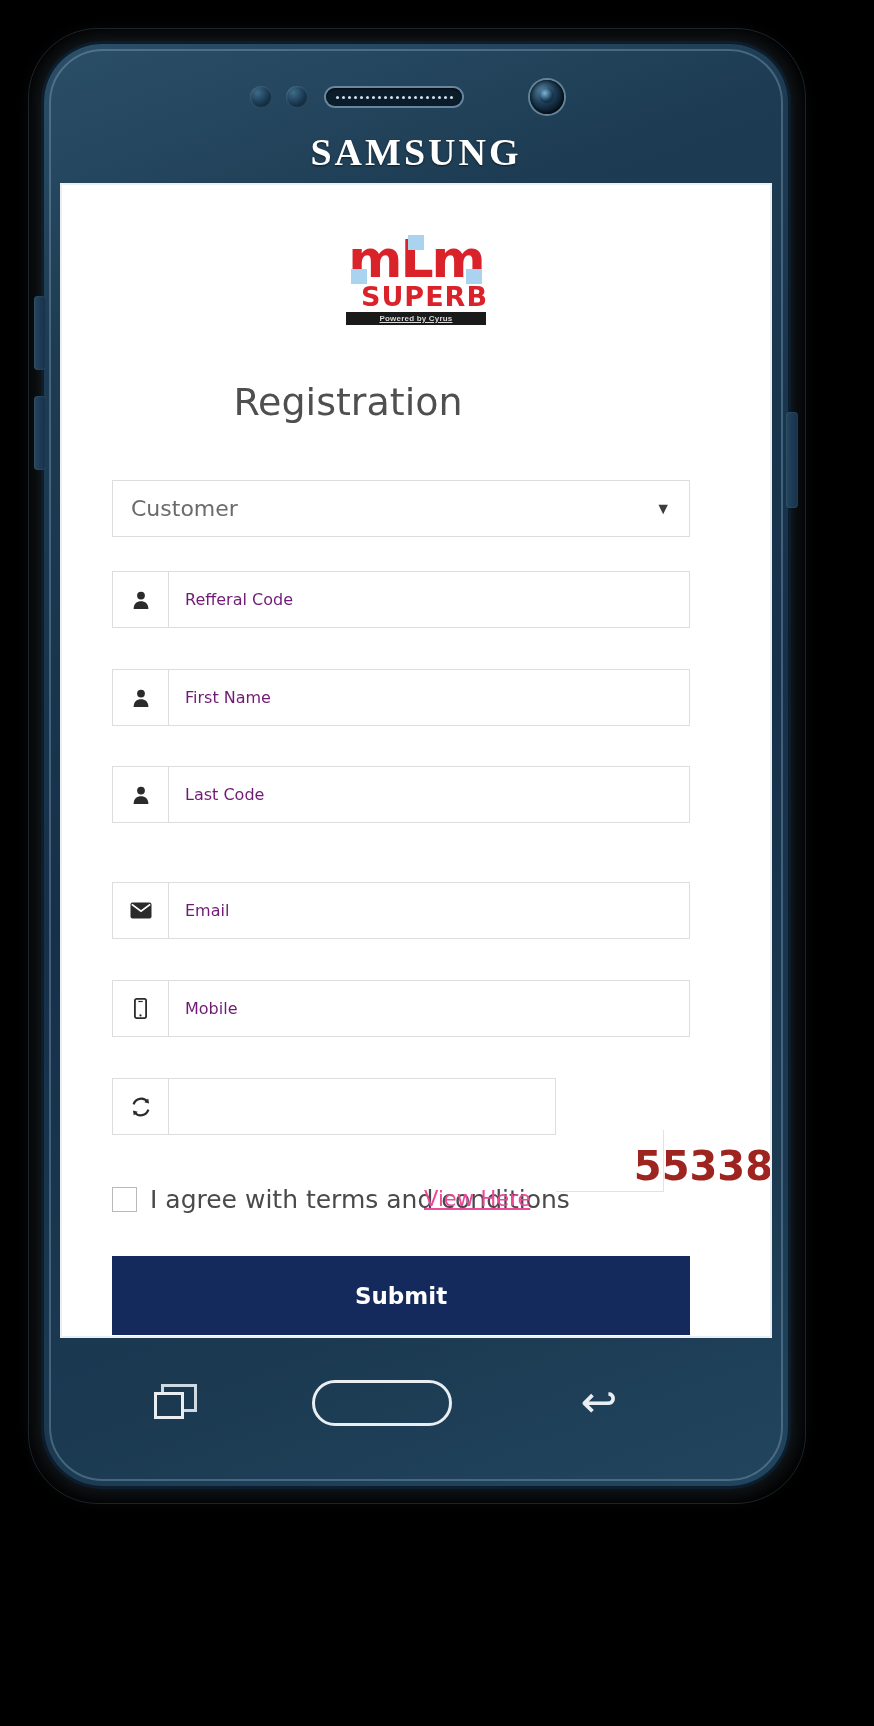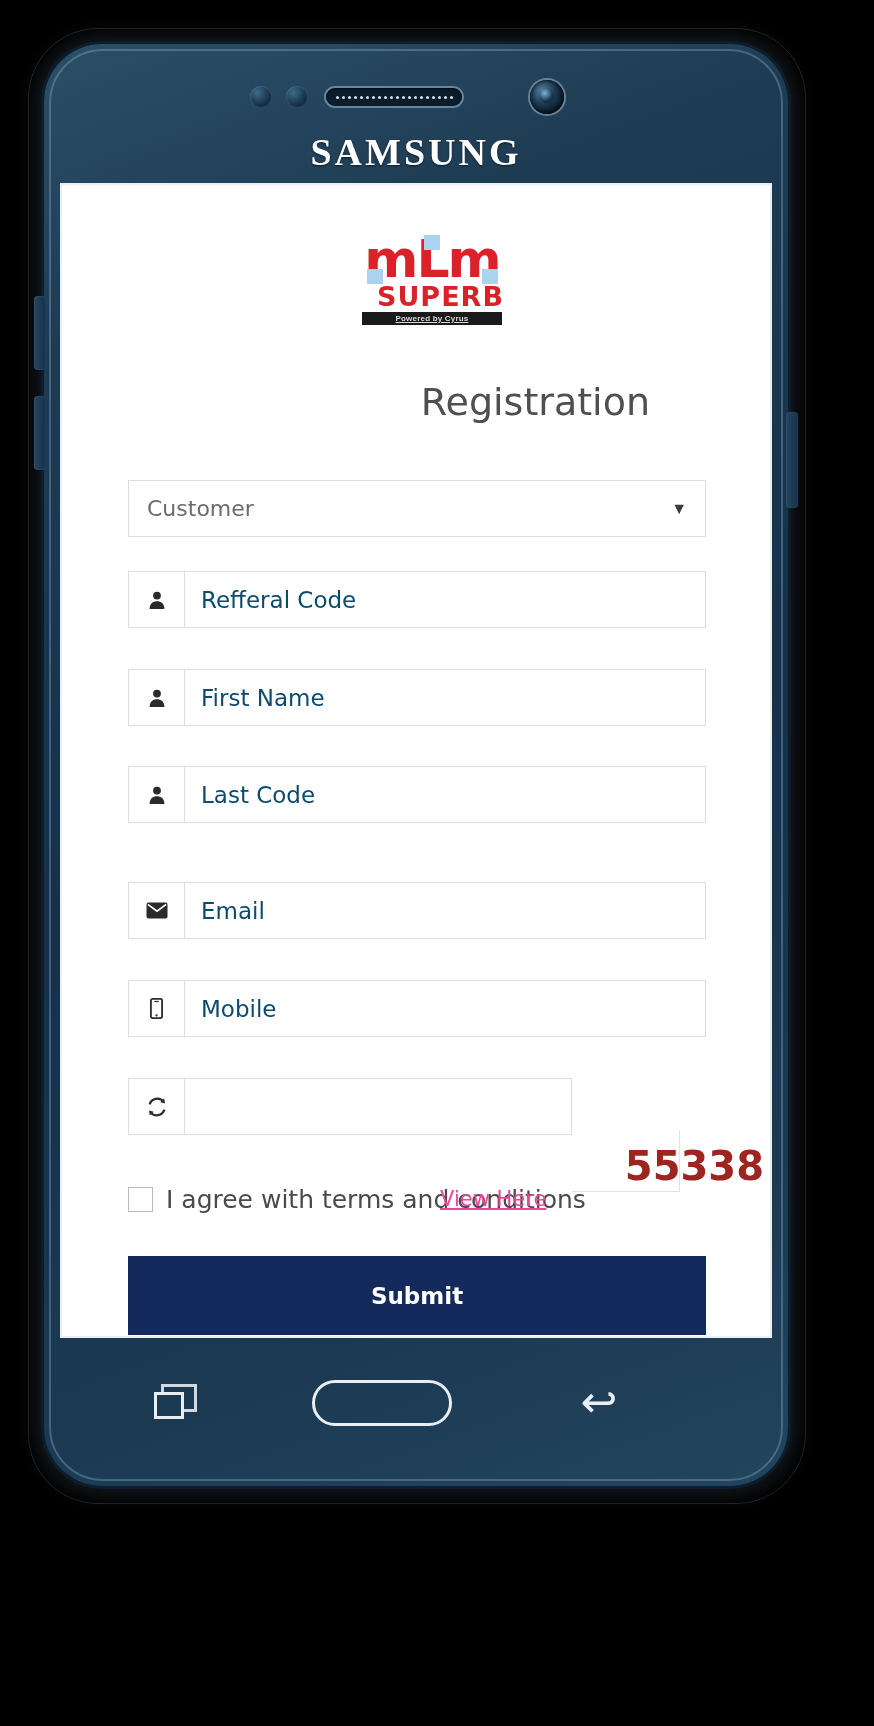--- a/index.html
+++ b/index.html
@@ -121,24 +121,25 @@
     left: 16px; top: 139px;
     width: 712px; height: 1155px;
     background: #ffffff;
     border: 2px solid #eceff1;
     box-sizing: border-box;
     overflow: hidden;
   }
 
   #form-page {
     position: absolute;
-    left: 16px; top: 0;
+    left: 0; top: 0;
     width: 708px;
     height: 1151px;
     background: #ffffff;
+    padding-left: 25px;
   }
 
   
   #logo-block {
     position: absolute;
     left: 0; top: 48px;
     width: 708px;
     text-align: center;
   }
   #logo-inner {
@@ -189,21 +190,21 @@
     line-height: 13px;
     height: 13px;
     text-decoration: underline;
   }
 
   
   #page-title {
     position: absolute;
     left: 0; top: 195px;
     width: 572px;
-    text-align: right;
+    text-align: center;
     font-size: 38px;
     color: #4f4f4f;
     font-weight: normal;
     font-family: "DejaVu Sans", sans-serif;
   }
 
   
   .field-row {
     position: absolute;
     left: 50px;
@@ -223,22 +224,22 @@
     align-items: center;
     justify-content: center;
     color: #2b2b2b;
     font-size: 20px;
   }
   .field-input {
     flex: 1 1 auto;
     display: flex;
     align-items: center;
     padding-left: 16px;
-    font-size: 23px;
-    color: #0c4a6e;
+    font-size: 16px;
+    color: #701a75;
     font-family: "DejaVu Sans", sans-serif;
   }
 
   
   #select-role {
     position: absolute;
     left: 50px; top: 295px;
     width: 578px; height: 57px;
     border: 1px solid #dddddd;
     box-sizing: border-box;

